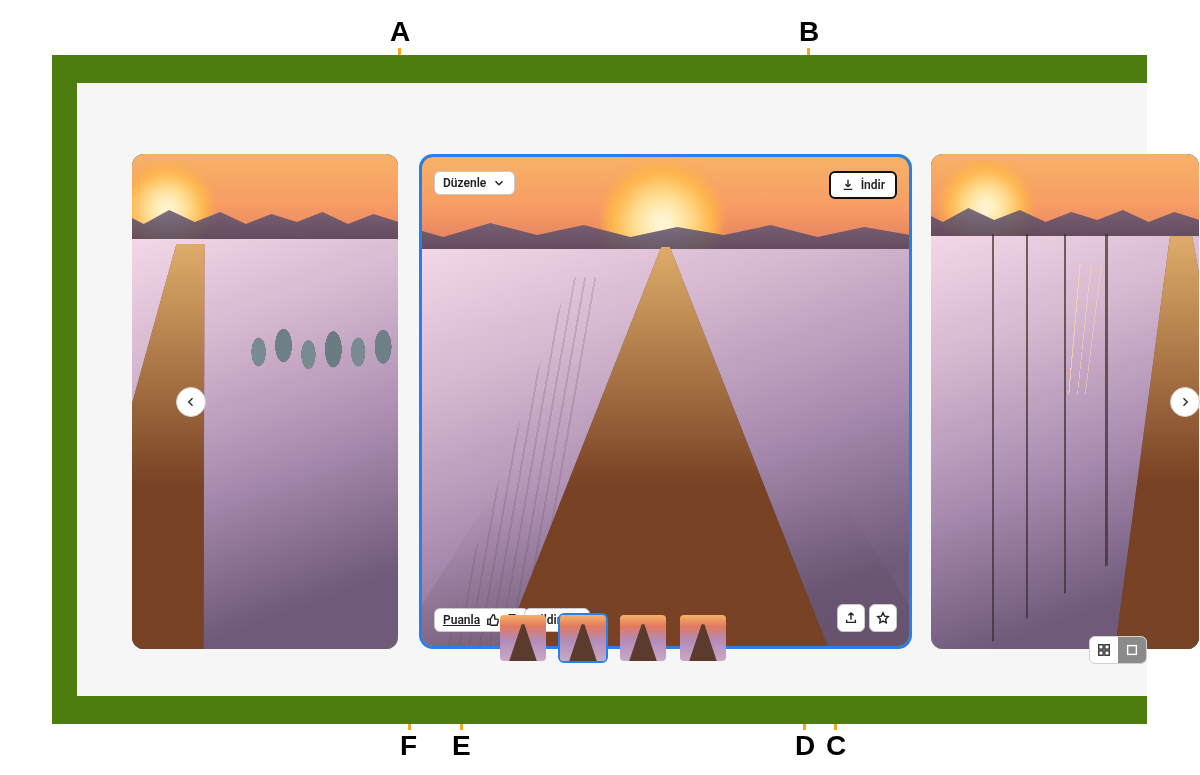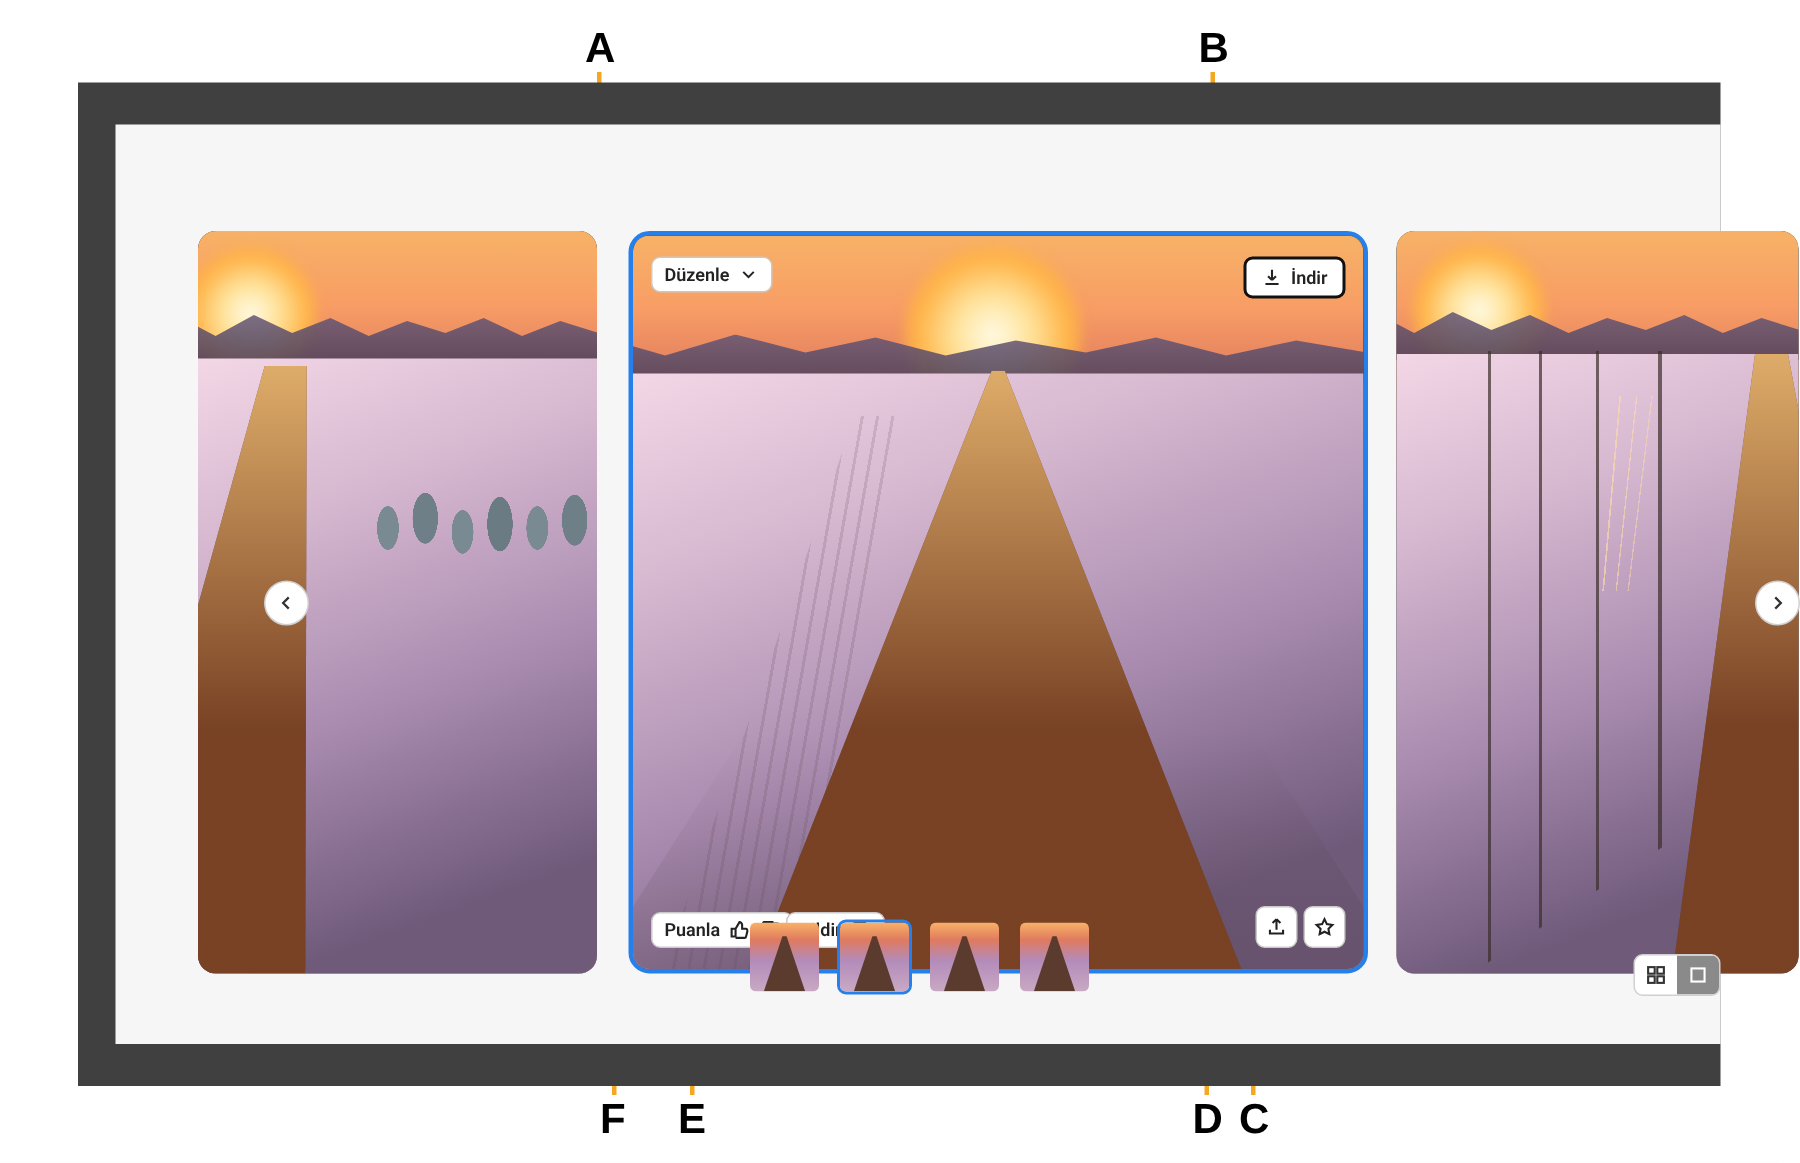--- a/index.html
+++ b/index.html
@@ -4,21 +4,21 @@
 <style>
   * { box-sizing: border-box; margin: 0; padding: 0; }
   html, body { width: 1200px; height: 775px; font-family: -apple-system, BlinkMacSystemFont, "Segoe UI", Roboto, sans-serif; background: #fff; }
   .stage { position: relative; width: 1200px; height: 775px; }
 
   
   .outer-frame {
     position: absolute;
     left: 52px; top: 55px;
     width: 1095px; height: 669px;
-    background: #404040;
+    background: #4d7c0f;
   }
   .inner-panel {
     position: absolute;
     left: 25px; top: 28px;
     right: 0; bottom: 28px;
     background: #f6f6f6;
   }
 
   
   .carousel {
@@ -135,21 +135,21 @@
   .pill {
     position:absolute;
     background:#fff; border:1px solid #c9c9c9; border-radius:6px;
     font-size:12px; font-weight:600; color:#222;
     display:flex; align-items:center; gap:6px;
     padding:4px 8px;
     cursor:pointer;
   }
   .edit-btn { top:14px; left:12px; }
   .download-btn { top:14px; right:12px; border:2px solid #111; padding:5px 10px; }
-  .rate-pill { bottom:14px; left:12px; }
+  .rate-pill { bottom:14px; left:12px;text-decoration:underline; }
   .report-pill { bottom:14px; left:102px; }
   .square-btn { position:absolute; bottom:14px; width:28px; height:28px;
     background:#fff; border:1px solid #c9c9c9; border-radius:6px;
     display:flex; align-items:center; justify-content:center; cursor:pointer;
   }
   .share-btn { right:44px; }
   .fav-btn   { right:12px; }
   .ico{ width:14px; height:14px; stroke:#222; stroke-width:1.6; fill:none; }
 
   

